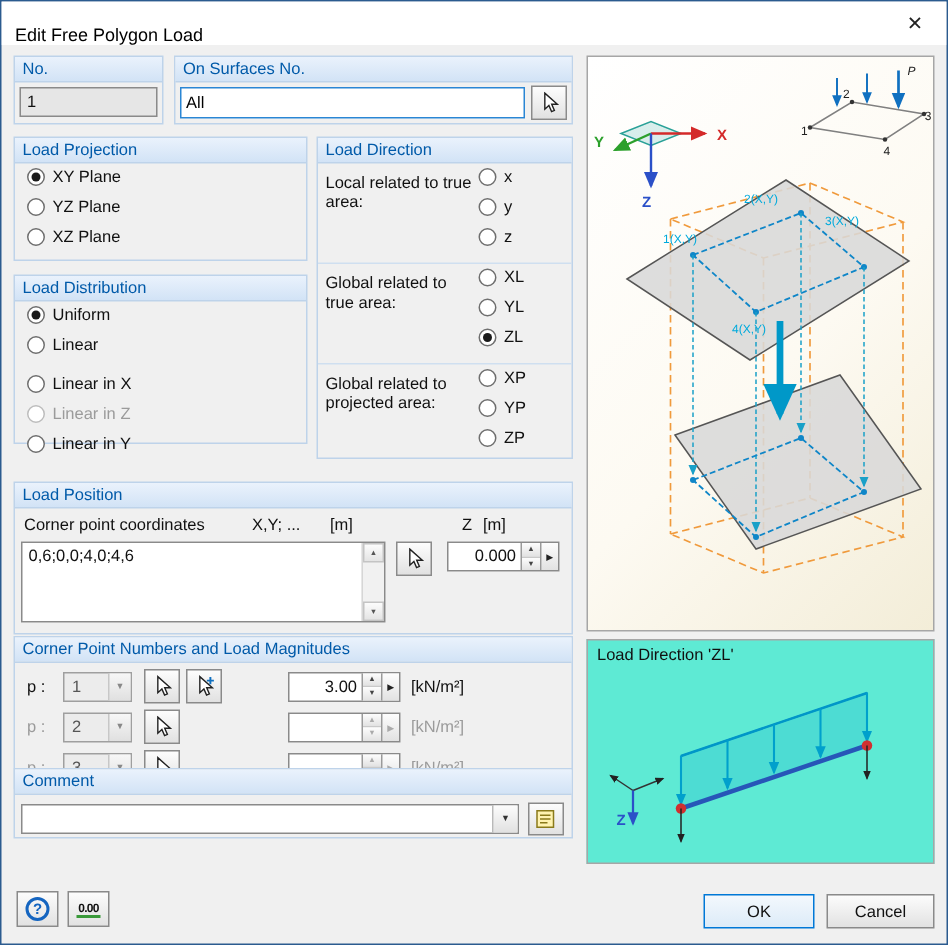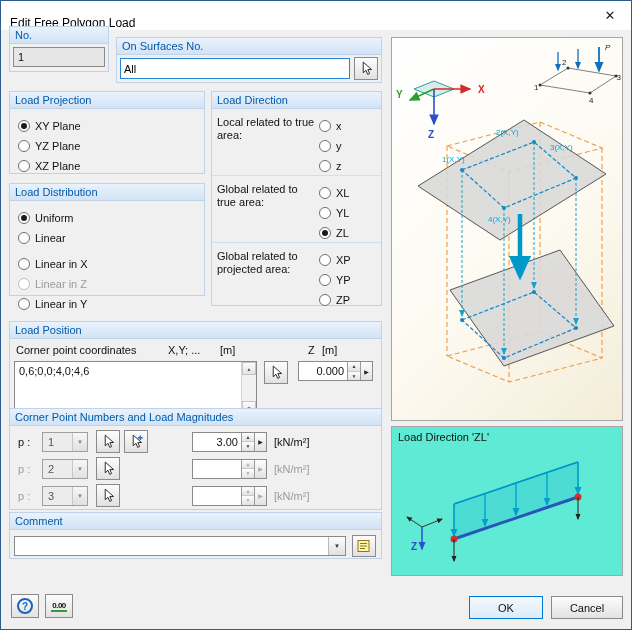--- a/index.html
+++ b/index.html
@@ -11,21 +11,21 @@
   #titlebar{position:absolute;left:0;top:0;right:0;height:29px;background:#fff;display:flex;align-items:flex-end}
   #title{padding-left:9px;font-size:12px;color:#000}
   #close{margin-left:auto;width:42px;height:29px;display:flex;align-items:center;justify-content:center;font-size:13px;color:#222;cursor:pointer}
 
   
   .group{position:absolute;border:1px solid #bed3ea;background:#f0f0f0}
   .ghead{height:17px;background:linear-gradient(#eaf2fc,#d2e3f6);color:#005aa9;padding:2px 5px;border-bottom:1px solid #bed3ea;line-height:13px}
   .gbody{position:relative}
 
   
-  .rrow{display:flex;align-items:flex-end;height:20px;gap:5px;cursor:pointer}
+  .rrow{display:flex;align-items:flex-start;height:20px;gap:5px;cursor:pointer}
   .rdot{width:12px;height:12px;border:1px solid #6f6f6f;border-radius:50%;background:#fff;position:relative;flex:0 0 12px}
   .rrow.checked .rdot::after{content:"";position:absolute;left:2px;top:2px;width:6px;height:6px;border-radius:50%;background:#1a1a1a}
   .rrow.disabled{color:#9b9b9b;cursor:default}
   .rrow.disabled .rdot{border-color:#bdbdbd}
 
   
   .field{height:20px;border:1px solid #8a8a8a;background:#e6e6e6;padding:2px 4px;line-height:15px}
   .tinput{height:21px;border:1px solid #2a86d4;background:#fff;padding:2px 3px;font:inherit;width:100%}
   .pickbtn{width:24px;height:23px;border:1px solid #8a8a8a;background:linear-gradient(#fdfdfd,#e1e1e1);display:inline-flex;align-items:center;justify-content:center;cursor:pointer;flex:0 0 24px}
   .pickbtn svg{width:15px;height:15px}
@@ -39,21 +39,21 @@
   .spin .sside{width:12px;border-left:1px solid #9a9a9a;background:linear-gradient(#fdfdfd,#e2e2e2);display:flex;align-items:center;justify-content:center;font-size:6px;color:#222;cursor:pointer}
   .spin.dis .sval{color:#777}
   .spin.dis .sb,.spin.dis .sside{color:#aaa}
 
   
   .combo{width:46px;height:20px;border:1px solid #9f9f9f;background:#ececec;display:inline-flex;align-items:center;color:#555}
   .combo .cval{flex:1;padding-left:5px}
   .combo .carr{width:15px;height:100%;border-left:1px solid #c7c7c7;background:linear-gradient(#f7f7f7,#e0e0e0);display:flex;align-items:center;justify-content:center;font-size:6px;color:#888}
 
   
-  #g-no{left:8px;top:25px;width:100px;height:46px}
+  #g-no{left:8px;top:36px;width:100px;height:46px}
   #g-no .field{margin:3px;width:92px}
   #g-surf{left:115px;top:36px;width:266px;height:46px}
   #g-surf .gbody{display:flex;align-items:center;padding:2px 3px;gap:4px}
   #g-proj{left:8px;top:90px;width:196px;height:83px}
   #g-proj .gbody{padding:3px 8px}
   #g-dir{left:210px;top:90px;width:171px;height:215px}
   .dsec{display:flex;padding:3px 4px 3px 5px;border-bottom:1px solid #cfdff0}
   .dsec:last-child{border-bottom:none}
   .dlabel{width:102px;padding-top:4px;line-height:13px}
   .dradios{flex:1;display:flex;flex-direction:column}
@@ -66,21 +66,21 @@
   .poslab{position:absolute;top:5px}
   #lab-coords{left:6px}#lab-fmt{left:158px}#lab-munit{left:210px}#lab-z{left:298px}#lab-zunit{left:312px}
   .ta{position:absolute;left:4px;top:22px;width:243px;height:54px;border:1px solid #8a8a8a;background:#fff;cursor:text}
   .ta-text{position:absolute;left:4px;top:3px;right:18px}
   .ta-sb{position:absolute;right:0;top:0;bottom:0;width:15px;background:#f1f1f1;border-left:1px solid #d6d6d6}
   .sbb{position:absolute;left:0;right:0;height:13px;background:linear-gradient(#fcfcfc,#e4e4e4);border:1px solid #c4c4c4;display:flex;align-items:center;justify-content:center;font-size:5px;color:#555;cursor:pointer}
   .sbb.up{top:0}.sbb.down{bottom:0}
   #pos-pick{position:absolute;left:254px;top:22px}
   #z-spin{position:absolute;left:288px;top:22px}
 
-  #g-mag{left:8px;top:407px;width:373px;height:102px}
+  #g-mag{left:8px;top:423px;width:373px;height:102px}
   .mrow{position:absolute;left:0;right:0;height:23px;display:flex;align-items:center;padding-left:8px}
   .mrow.r0{top:4px}.mrow.r1{top:31px}.mrow.r2{top:58px}
   .mlabel{width:22px}
   .mrow .combo{margin-left:2px}
   .mrow .pickbtn{margin-left:8px}
   .mrow .pickbtn.second{margin-left:4px}
   .mrow .spin.ml44{margin-left:44px}
   .mrow .spin.ml72{margin-left:72px}
   .munit{margin-left:7px}
   .mrow.dis .mlabel,.mrow.dis .munit{color:#9b9b9b}

